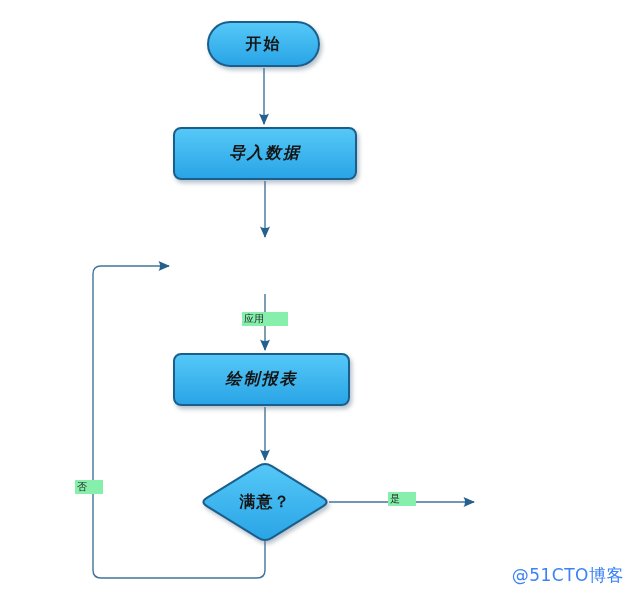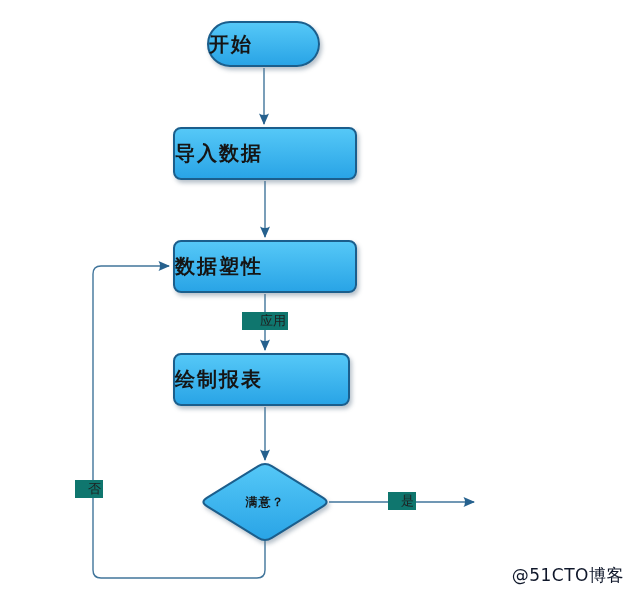--- a/index.html
+++ b/index.html
@@ -15,71 +15,72 @@
     position: absolute;
     left: 0; top: 0;
     width: 630px; height: 594px;
     z-index: 1;
   }
   .node {
     position: absolute;
     z-index: 2;
     display: flex;
     align-items: center;
+    justify-content: center;
     background: linear-gradient(180deg, var(--fill-top, #55C8F7) 0%, var(--fill-bottom, #29A4E6) 100%);
     border: 2px solid var(--node-border, #1B5E8C);
     box-sizing: border-box;
     box-shadow: 2px 3px 4px rgba(96, 118, 138, 0.45);
     color: var(--node-text, #151515);
-    font-size: 20px;
+    font-size: 16px;
     letter-spacing: 2px;
     font-weight: 600;
   }
   .stadium { border-radius: 24px; }
-  .rect { border-radius: 8px; }
+  .rect { border-radius: 8px; font-style: italic; }
   .node-start { left: 207px; top: 21px;  width: 113px; height: 46px; }
   .node-import{ left: 173px; top: 127px; width: 184px; height: 53px; }
   .node-shape { left: 173px; top: 240px; width: 184px; height: 53px; }
   .node-draw  { left: 173px; top: 353px; width: 177px; height: 53px; }
   .node-end   { left: 478px; top: 480px; width: 114px; height: 46px; }
   .node-decision {
     position: absolute;
     z-index: 2;
     left: 197px; top: 459px;
     width: 136px; height: 87px;
   }
   .node-decision svg { position: absolute; left: 0; top: 0; overflow: visible; }
   .node-decision .diamond-label {
     position: absolute;
     left: 0; top: 0; width: 136px; height: 87px;
     display: flex; align-items: center; justify-content: center;
     color: var(--node-text, #151515);
-    font-size: 12px;
+    font-size: 16px;
     letter-spacing: 1px;
     font-weight: 600;
   }
   .edge-label {
     position: absolute;
     z-index: 3;
-    background: #0f766e;
+    background: #86efac;
     color: #1f1f1f;
-    font-size: 13px;
-    text-align: right;
+    font-size: 10px;
+    text-align: left;
     line-height: 1.2;
     padding: 1px 2px;
   }
   .label-apply { left: 242px; top: 312px; width: 42px; }
   .label-yes   { left: 388px; top: 492px; width: 24px; }
   .label-no    { left: 75px;  top: 480px; width: 24px; }
   .watermark {
     position: absolute;
     z-index: 4;
     right: 6px; bottom: 7px;
     font-size: 17px;
-    color: #0f172a;
+    color: #3b82f6;
     text-shadow: 1px 1px 0 #ffffff;
     letter-spacing: 0.5px;
   }
 </style>
 </head>
 <body>
 
 <div class="canvas">
 
   <svg class="connectors" viewBox="0 0 630 594" xmlns="http://www.w3.org/2000/svg">
@@ -103,23 +104,20 @@
   </svg>
 
   <div class="node stadium node-start">
     <span>开始</span>
   </div>
 
   <div class="node rect node-import">
     <span>导入数据</span>
   </div>
 
-  <div class="node rect node-shape">
-    <span>数据塑性</span>
-  </div>
 
   <div class="node rect node-draw">
     <span>绘制报表</span>
   </div>
 
   <div class="node-decision">
     <svg width="136" height="87" viewBox="0 0 136 87" xmlns="http://www.w3.org/2000/svg">
       <path d="M61.2,7.2 L9.8,38.8 Q3,43 9.8,47.2 L61.2,78.8 Q68,83 74.8,78.8 L126.2,47.2 Q133,43 126.2,38.8 L74.8,7.2 Q68,3 61.2,7.2 Z" fill="url(#nodeGrad)" stroke-width="2" stroke-linejoin="round" style="filter: drop-shadow(2px 3px 2px rgba(96,118,138,0.45));" stroke="#1B5E8C"></path>
     </svg>
     <div class="diamond-label">满意？</div>

